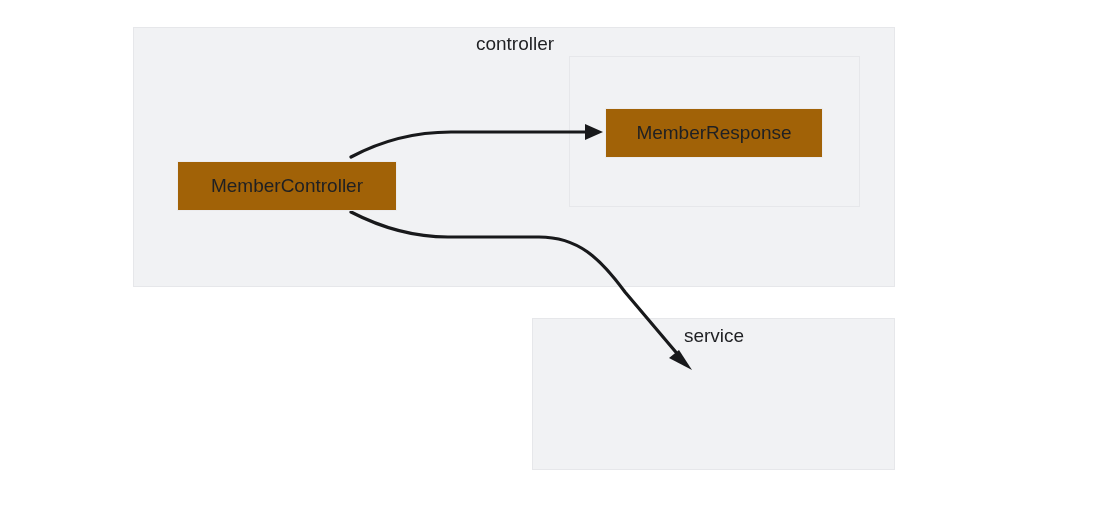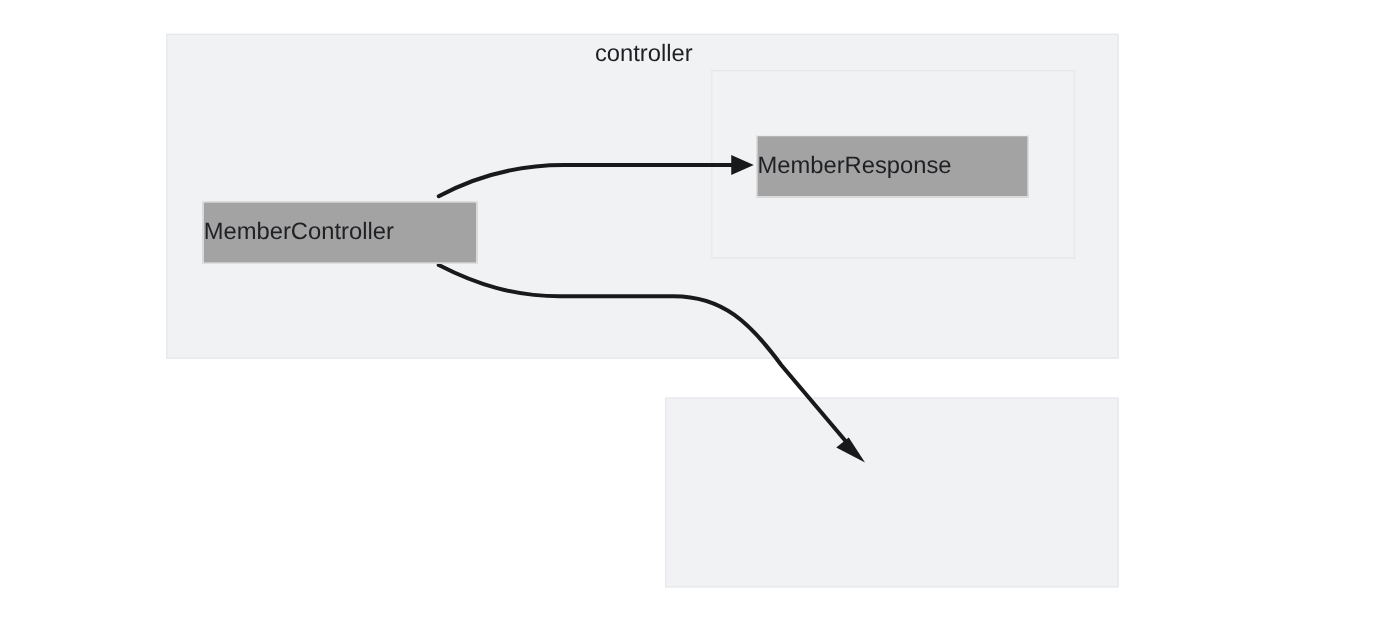--- a/index.html
+++ b/index.html
@@ -30,44 +30,44 @@
   .cluster-label {
     position: absolute;
     font-size: 19px;
     color: #1f2023;
     white-space: nowrap;
     text-align: center;
     line-height: 22px;
   }
   .node-box {
     position: absolute;
-    background: #a3a3a3;
+    background: #a16207;
     border: 1px solid #ececee;
     box-sizing: border-box;
     display: flex;
     align-items: center;
-    justify-content: flex-start;
+    justify-content: center;
   }
   .node-label {
     font-size: 19px;
     color: #1f2023;
     white-space: nowrap;
     line-height: 22px;
   }
   
   #cluster-controller { left: 133px; top: 27px; width: 762px; height: 260px; }
   #label-controller  { left: 415px; top: 33px;  width: 200px; }
   
   #cluster-response  { left: 569px; top: 56px;  width: 291px; height: 151px; }
   #label-response    { left: 614px; top: 63px;  width: 200px; }
   
   #cluster-service   { left: 532px; top: 318px; width: 363px; height: 152px; }
   #label-service     { left: 614px; top: 325px; width: 200px; }
   
-  #node-membercontroller { left: 162px; top: 161px; width: 220px; height: 50px; }
+  #node-membercontroller { left: 177px; top: 161px; width: 220px; height: 50px; }
   #node-memberresponse   { left: 605px; top: 108px; width: 218px; height: 50px; }
   #node-memberservice    { left: 617px; top: 371px; width: 194px; height: 50px; }
   
   #edge-layer {
     position: absolute;
     left: 0; top: 0;
     width: 1114px; height: 505px;
     pointer-events: none;
   }
   .edge-path {
@@ -82,20 +82,21 @@
 <body>
 
 <div id="diagram-canvas">
 
   <div class="cluster-box" id="cluster-controller"></div>
   <div class="cluster-label" id="label-controller">controller</div>
 
   <div class="cluster-box" id="cluster-response"></div>
 
   <div class="cluster-box" id="cluster-service"></div>
+  <div class="cluster-label" id="label-service">service</div>
 
   <svg id="edge-layer" viewBox="0 0 1114 505">
     <g>
       <path class="edge-path" d="M 351,157 C 381,141 413,132 451,132 L 592,132"></path>
       <polygon class="edge-arrowhead" points="603,132 585,124 585,140"></polygon>
     </g>
     <g>
       <path class="edge-path" d="M 351,212 C 382,228 412,237 448,237 L 539,237
                C 578,237 600,258 625,292 L 680,357"></path>
       <polygon class="edge-arrowhead" points="692,370 669,358 679,350"></polygon>

